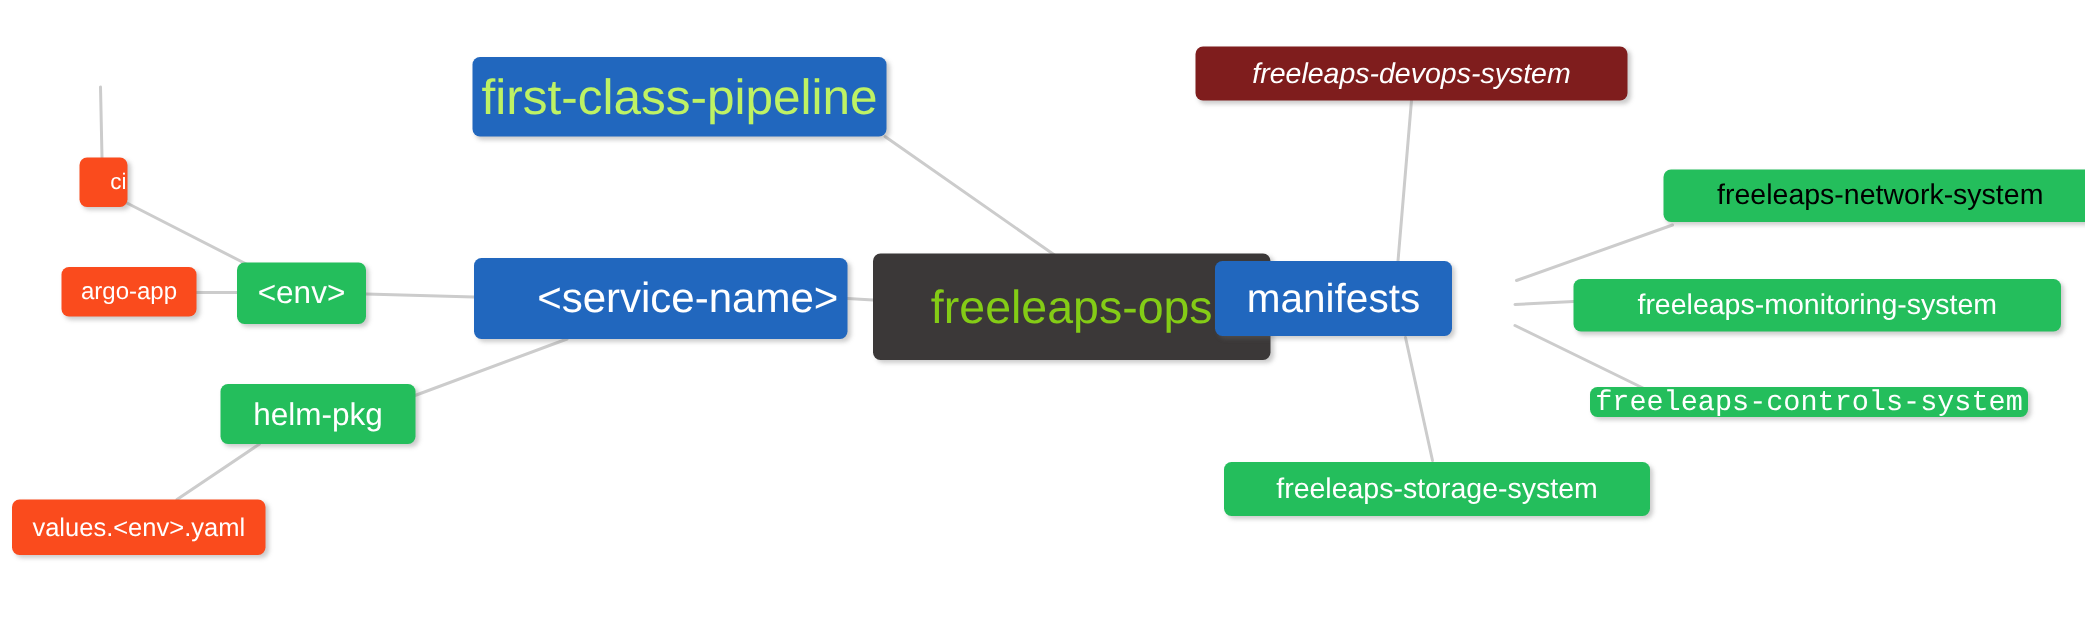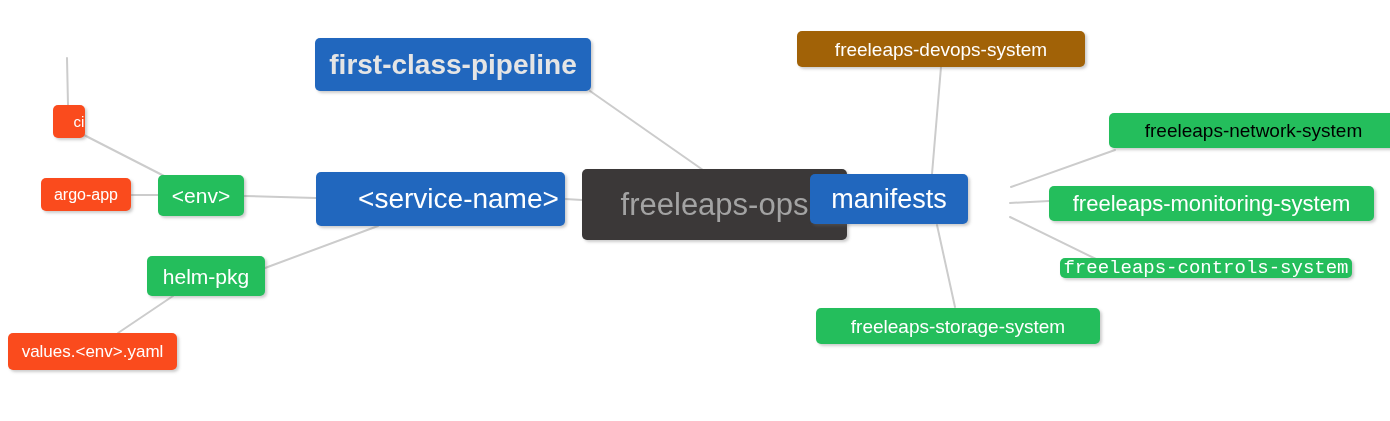--- a/index.html
+++ b/index.html
@@ -56,24 +56,24 @@
       <line x1="932" y1="174" x2="941" y2="67" stroke="#cccccc" stroke-width="2" stroke-linecap="round"></line>
       <line x1="1011" y1="187" x2="1115" y2="150" stroke="#cccccc" stroke-width="2" stroke-linecap="round"></line>
       <line x1="1010" y1="203" x2="1049" y2="201" stroke="#cccccc" stroke-width="2" stroke-linecap="round"></line>
       <line x1="1010" y1="217" x2="1098" y2="260" stroke="#cccccc" stroke-width="2" stroke-linecap="round"></line>
       <line x1="937" y1="225" x2="955" y2="307" stroke="#cccccc" stroke-width="2" stroke-linecap="round"></line>
     </svg>
 
     <div class="node" style="left: 53px; top: 105px; width: 32px; height: 33px; font-size: 15px; background: rgb(250, 75, 29); color: rgb(255, 255, 255); padding-left: 20px;">ci</div>
     <div class="node" style="left: 31px; top: 178px; width: 90px; height: 33px; font-size: 16px; background: rgb(250, 75, 29); color: rgb(255, 255, 255); margin-left: 10px;">argo-app</div>
     <div class="node" style="left: 158px; top: 175px; width: 86px; height: 41px; font-size: 21px; background: rgb(36, 190, 92); color: rgb(255, 255, 255);">&lt;env&gt;</div>
-    <div class="node" style="left: 147px; top: 256px; width: 118px; height: 40px; font-size: 21px; background: rgb(36, 190, 92); color: rgb(255, 255, 255);">helm-pkg</div>
+    <div class="node" style="left: 147px; top: 256px; width: 130px; height: 40px; font-size: 21px; background: rgb(36, 190, 92); color: rgb(255, 255, 255);">helm-pkg</div>
     <div class="node" style="left: 8px; top: 333px; width: 169px; height: 37px; font-size: 17px; background: rgb(250, 75, 29); color: rgb(255, 255, 255);">values.&lt;env&gt;.yaml</div>
-    <div class="node" style="left: 315px; top: 38px; width: 276px; height: 53px; font-size: 28px; background: rgb(33, 103, 190); color: #e5e5e5; font-weight: bold;">first-class-pipeline</div>
+    <div class="node" style="left: 315px; top: 38px; width: 276px; height: 53px; font-size: 33px; background: rgb(33, 103, 190); color: #bef264;">first-class-pipeline</div>
     <div class="node" style="left: 316px; top: 172px; width: 249px; height: 54px; font-size: 28px; background: rgb(33, 103, 190); color: rgb(255, 255, 255); padding-left: 36px;">&lt;service-name&gt;</div>
-    <div class="node" style="left: 582px; top: 169px; width: 265px; height: 71px; font-size: 31px; background: rgb(59, 56, 56); color: #a3a3a3;">freeleaps-ops</div>
+    <div class="node" style="left: 582px; top: 169px; width: 265px; height: 71px; font-size: 31px; background: rgb(59, 56, 56); color: #84cc16;">freeleaps-ops</div>
     <div class="node" style="left: 810px; top: 174px; width: 158px; height: 50px; font-size: 27px; background: rgb(33, 103, 190); color: rgb(255, 255, 255);">manifests</div>
-    <div class="node" style="left: 797px; top: 31px; width: 288px; height: 36px; font-size: 19px; background: #a16207; color: rgb(255, 255, 255);">freeleaps-devops-system</div>
+    <div class="node" style="left: 797px; top: 31px; width: 288px; height: 36px; font-size: 19px; background: #7f1d1d; color: rgb(255, 255, 255); font-style: italic;">freeleaps-devops-system</div>
     <div class="node" style="left: 1109px; top: 113px; width: 289px; height: 35px; font-size: 19px; background: rgb(36, 190, 92); color: #000000;">freeleaps-network-system</div>
-    <div class="node" style="left: 1049px; top: 186px; width: 325px; height: 35px; font-size: 22px; background: rgb(36, 190, 92); color: rgb(255, 255, 255);">freeleaps-monitoring-system</div>
+    <div class="node" style="left: 1049px; top: 186px; width: 325px; height: 35px; font-size: 19px; background: rgb(36, 190, 92); color: rgb(255, 255, 255);">freeleaps-monitoring-system</div>
     <div class="node" style="left: 1060px; top: 258px; width: 292px; height: 20px; font-size: 19px; background: rgb(36, 190, 92); color: rgb(255, 255, 255); font-family: Liberation Mono, monospace;">freeleaps-controls-system</div>
     <div class="node" style="left: 816px; top: 308px; width: 284px; height: 36px; font-size: 19px; background: rgb(36, 190, 92); color: rgb(255, 255, 255); text-align: center;">freeleaps-storage-system</div>
   </div>
 
 </body></html>

